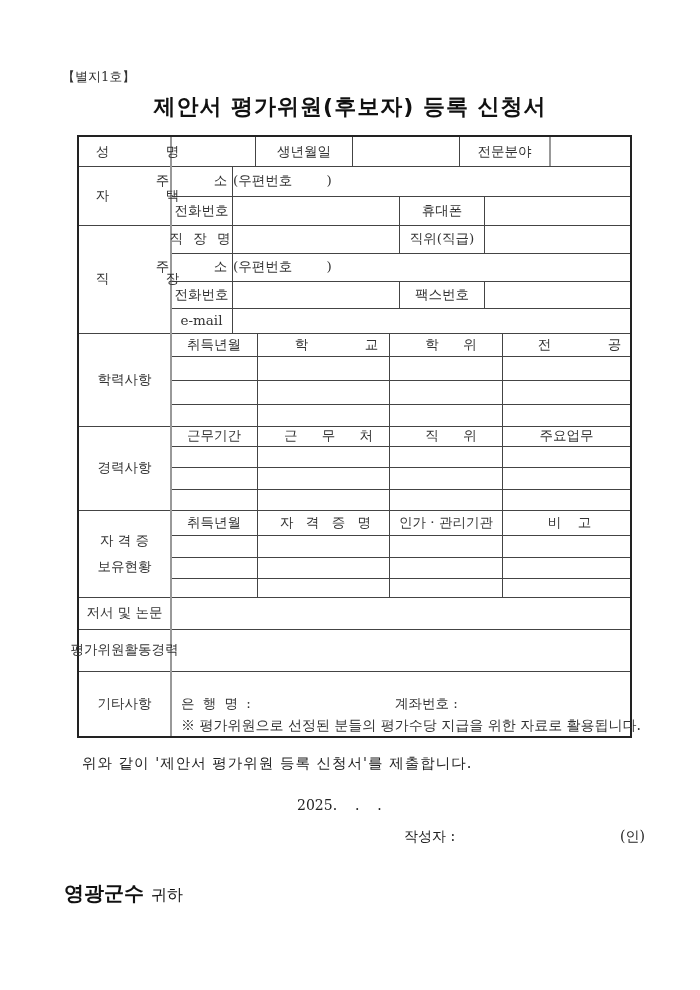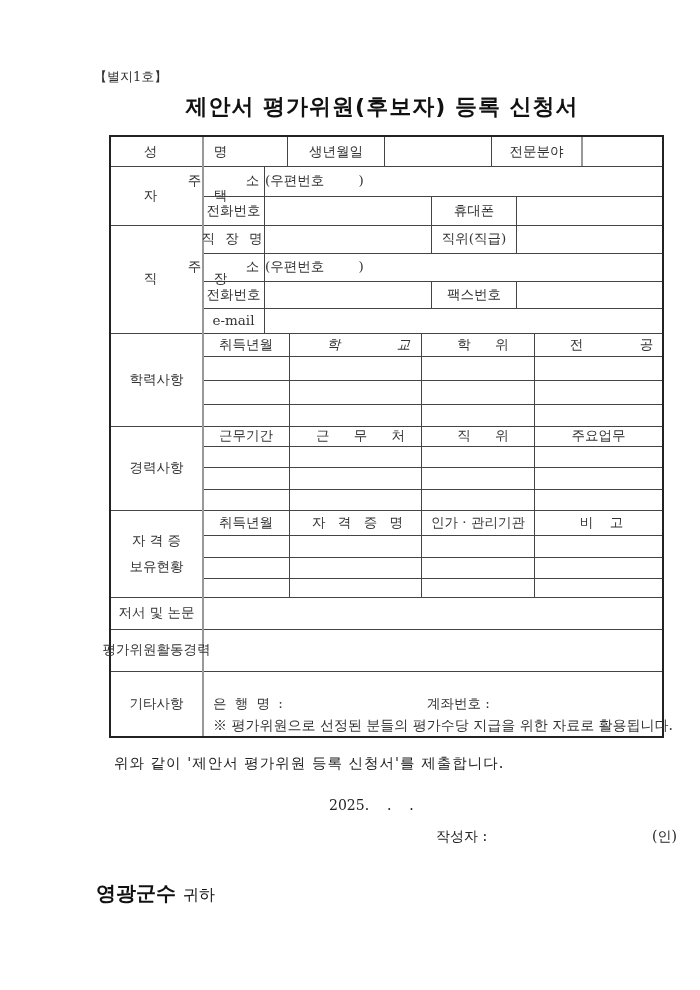--- a/index.html
+++ b/index.html
@@ -1,27 +1,27 @@
 <!DOCTYPE html>
 <html><head>
 <meta charset="utf-8">
 <style>
   html,body{margin:0;padding:0;background:#fff;}
   body{width:700px;height:990px;position:relative;overflow:hidden;font-family:"DejaVu Serif","Liberation Serif",serif;color:#222;}
-  .abs{position:absolute;margin-left:32px;}
+  .abs{position:absolute;}
   .annex{left:62px;top:68px;font-size:13px;color:#333;}
   .title{left:0;width:700px;top:92px;text-align:center;font-family:"DejaVu Sans","Liberation Sans",sans-serif;font-weight:bold;font-size:22px;letter-spacing:1px;color:#111;}
   .form{left:77px;top:135px;width:555px;height:603px;border:2px solid #222;box-sizing:border-box;}
   .hl{position:absolute;height:0;border-top:1px solid #444;}
   .vl{position:absolute;width:0;border-left:1px solid #444;}
   .vl.gray{border-left:2px solid #999;}
   .cell{position:absolute;display:flex;align-items:center;justify-content:center;font-size:13.5px;color:#333;white-space:nowrap;text-align:center;line-height:1.9;}
   .cell.left{justify-content:flex-start;padding-left:4px;}
-  .spaced{letter-spacing:26px;padding-left:42px;}
-  .spaced2{letter-spacing:8px;padding-left:8px;font-style:italic;}
+  .spaced{letter-spacing:26px;padding-left:26px;}
+  .spaced2{letter-spacing:8px;padding-left:8px;}
   .note{font-size:14px;}
   .decl{left:82px;top:754px;font-size:14.5px;letter-spacing:1px;}
   .date{left:297px;top:797px;font-size:14px;}
   .writer{left:404px;top:828px;font-size:14px;}
   .seal{left:620px;top:828px;font-size:14px;}
   .recipient{left:64px;top:880px;font-family:"DejaVu Sans","Liberation Sans",sans-serif;font-size:20px;font-weight:bold;color:#111;}
   .recipient small{font-size:16px;font-weight:normal;}
 </style>
 </head>
 <body>

